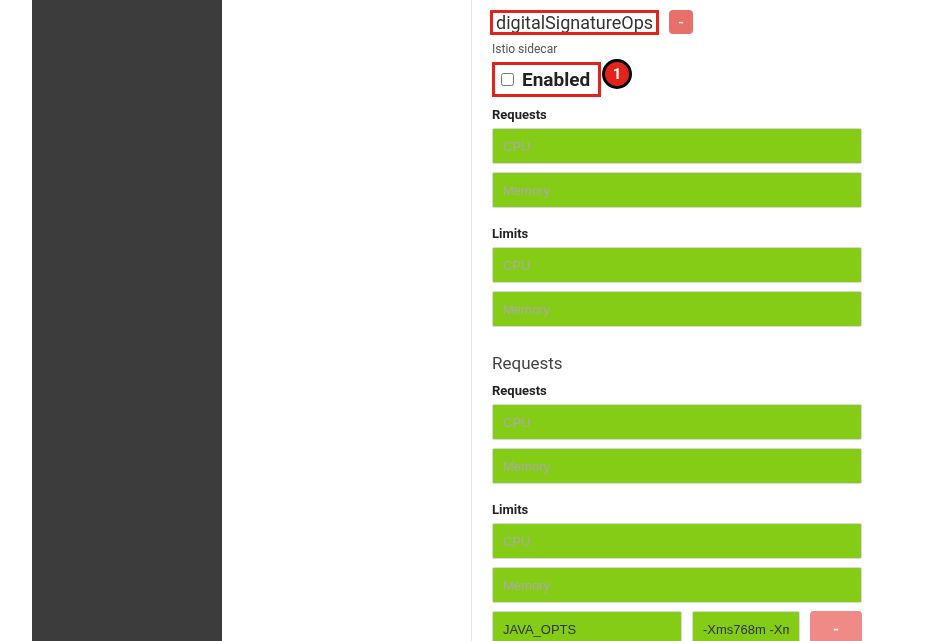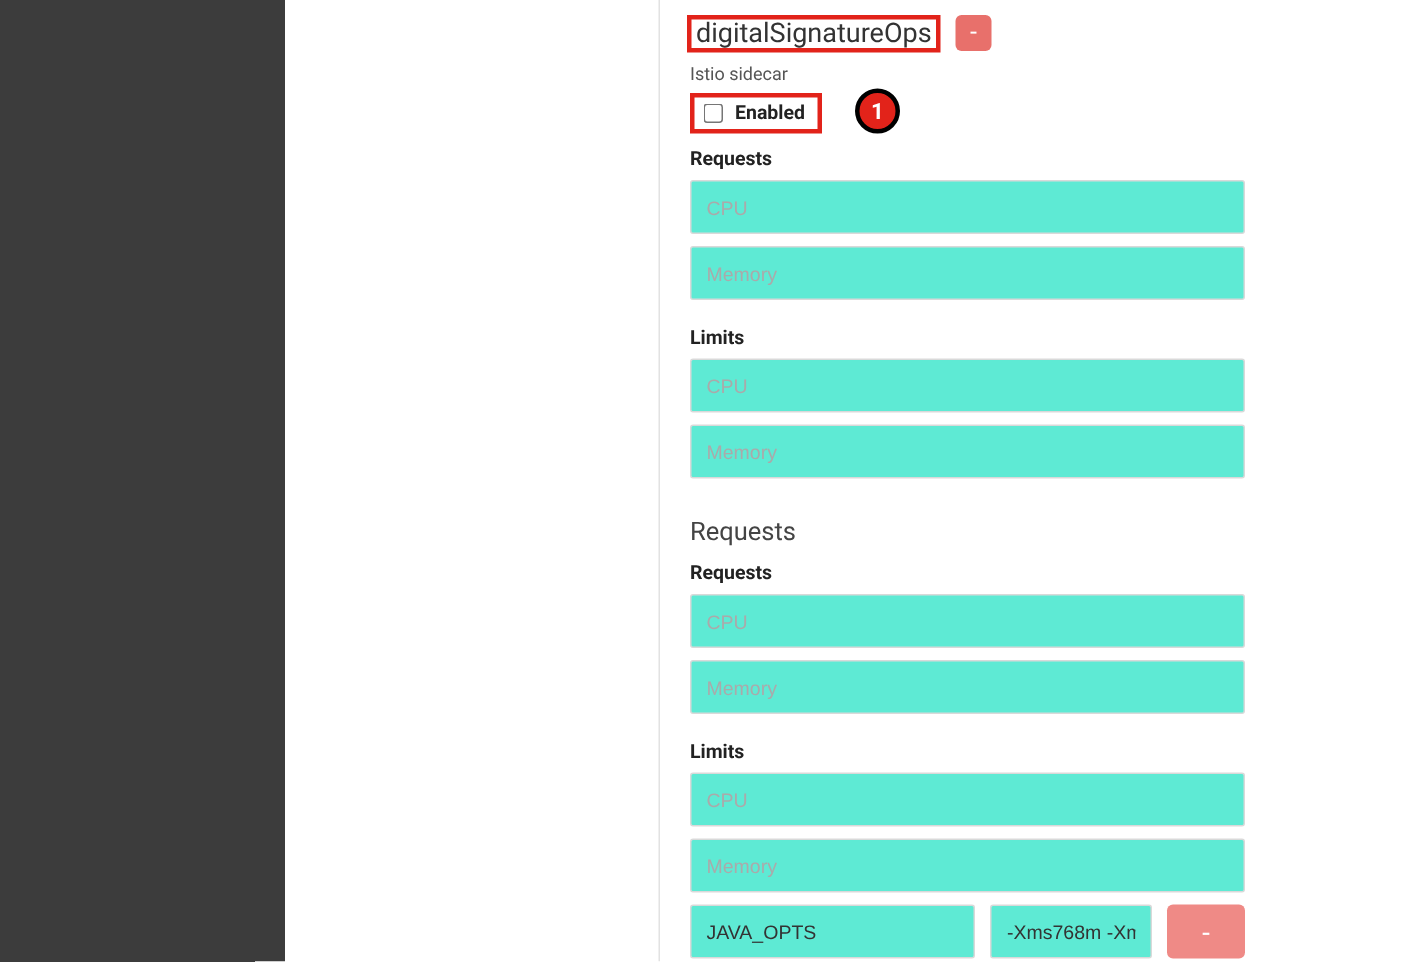--- a/index.html
+++ b/index.html
@@ -1,30 +1,30 @@
 <!DOCTYPE html>
 <html><head>
 <meta charset="utf-8">
 <style>
   * { box-sizing: border-box; margin: 0; padding: 0; }
   html, body { width: 945px; height: 641px; font-family: -apple-system, BlinkMacSystemFont, "Segoe UI", Roboto, sans-serif; background: #fff; overflow: hidden; }
-  .root { display: flex; width: 860px; height: 641px; }
+  .root { display: flex; width: 860px; height: 641px; margin-left: 32px; }
   .sidebar { width: 190px; background: #3c3c3c; flex-shrink: 0; }
   .gap { width: 250px; background: #fff; flex-shrink: 0; position: relative; }
   .gap::after { content: ""; position: absolute; right: 0; top: 0; bottom: 0; width: 1px; background: #e2e2e2; }
   .main { flex: 1; padding: 10px 30px 10px 20px; overflow: hidden; position: relative; }
   .section-title { font-size: 18px; font-weight: 400; color: #333; display: inline-block; }
   .title-row { display: flex; align-items: center; gap: 12px; margin-bottom: 8px; }
   .remove-btn { width: 24px; height: 24px; border: none; border-radius: 4px; background: #e8706b; color: #fff; font-size: 16px; line-height: 1; cursor: pointer; display: inline-flex; align-items: center; justify-content: center; }
   .sub-heading { font-size: 12px; color: #555; margin: 6px 0 6px 0; }
   .group-label { font-size: 13px; font-weight: 700; color: #222; margin: 10px 0 6px 0; }
   .check-row { display: flex; align-items: center; gap: 8px; }
   .check-row input[type="checkbox"] { width: 13px; height: 13px; }
-  .check-label { font-size: 13px; font-weight: 700; color: #222; }
-  .field { width: 100%; height: 36px; border: 1px solid #d9d9d9; border-radius: 2px; padding: 0 10px; font-size: 13px; color: #333; margin-bottom: 8px; background: #5eead4; }
+  .check-label { font-size: 19px; font-weight: 700; color: #222; }
+  .field { width: 100%; height: 36px; border: 1px solid #d9d9d9; border-radius: 2px; padding: 0 10px; font-size: 13px; color: #333; margin-bottom: 8px; background: #84cc16; }
   .field::placeholder { color: #aaa; }
   .container-heading { font-size: 17px; font-weight: 400; color: #444; margin: 18px 0 6px 0; }
   .env-row { display: flex; gap: 10px; align-items: stretch; }
   .env-row .field { margin-bottom: 0; }
   .env-row .key { flex: 0 0 190px; }
   .env-row .val { flex: 1; }
   .env-remove { flex: 0 0 52px; border: none; border-radius: 4px; background: #ef8a86; color: #fff; font-size: 18px; cursor: pointer; display: flex; align-items: center; justify-content: center; }
 
   
   .hl-red { outline: 3px solid #e2231a; outline-offset: -1px; }

